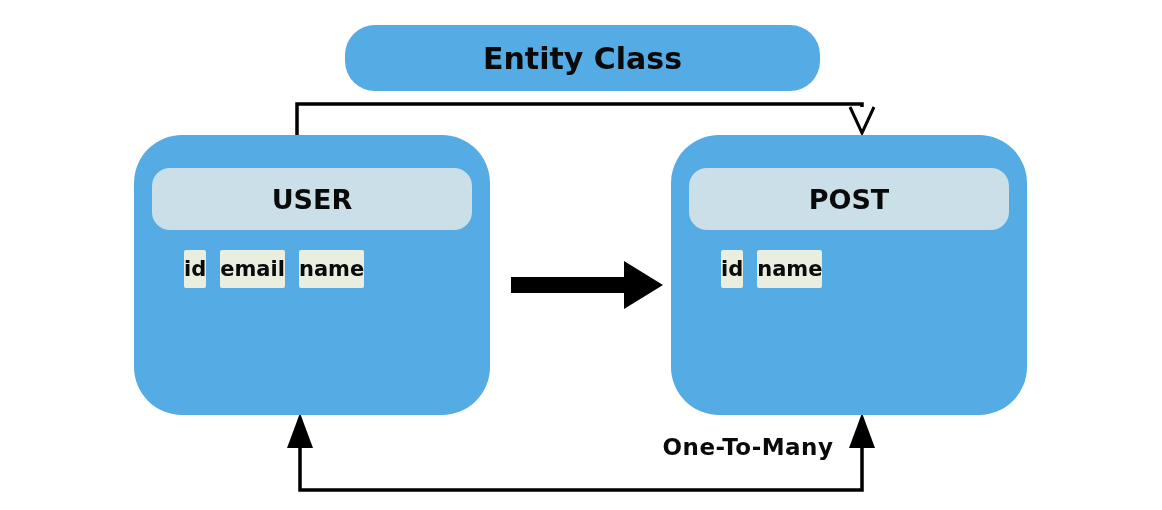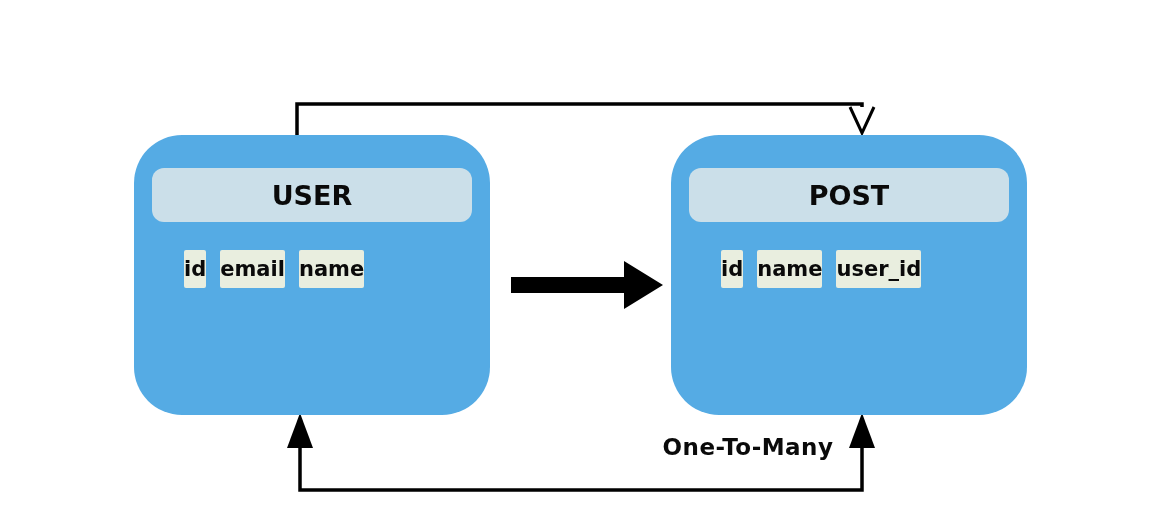--- a/index.html
+++ b/index.html
@@ -29,23 +29,23 @@
     top: 135px;
     width: 356px; height: 280px;
     background: var(--card-blue, #55abe4);
     border-radius: 48px;
   }
   .entity.user { left: 134px; }
   .entity.post { left: 671px; padding-left: 12px; }
   .entity-header {
     position: absolute;
     left: 18px; right: 18px; top: 33px;
-    height: 54px;
+    height: 62px;
     background: var(--header-fill, #cbdfe9);
-    border-radius: 12px;
+    border-radius: 18px;
     display: flex; align-items: center; justify-content: center;
     font-size: 27px; font-weight: 700;
   }
   .entity-fields {
     position: absolute;
     left: 50px; right: 48px; top: 115px;
     display: flex; flex-direction: row; gap: 14px;
   }
   .field {
     height: 38px;
@@ -81,34 +81,34 @@
     <path class="c-line" d="M297 136 V104 H862 V124"></path>
     <polyline class="c-open" points="850,107 862,133 874,107"></polyline>
 
     <path class="c-fill" d="M511 277 H624 V261 L663 285 L624 309 V293 H511 Z"></path>
 
     <path class="c-line" d="M300 444 V490 H862 V444"></path>
     <polygon class="c-fill" points="300,413 287,448 313,448"></polygon>
     <polygon class="c-fill" points="862,413 849,448 875,448"></polygon>
   </svg>
 
+  <div class="pill-title">Entity Class</div>
 
   <div class="entity user">
     <div class="entity-header">USER</div>
     <div class="entity-fields">
       <div class="field">id</div>
       <div class="field">email</div>
       <div class="field">name</div>
     </div>
   </div>
 
   <div class="entity post">
     <div class="entity-header">POST</div>
     <div class="entity-fields">
       <div class="field">id</div>
       <div class="field">name</div>
-      <div class="field">user_id</div>
     </div>
   </div>
 
   <div class="relationship-label">One-To-Many</div>
 
 </div>
 
 </body></html>

